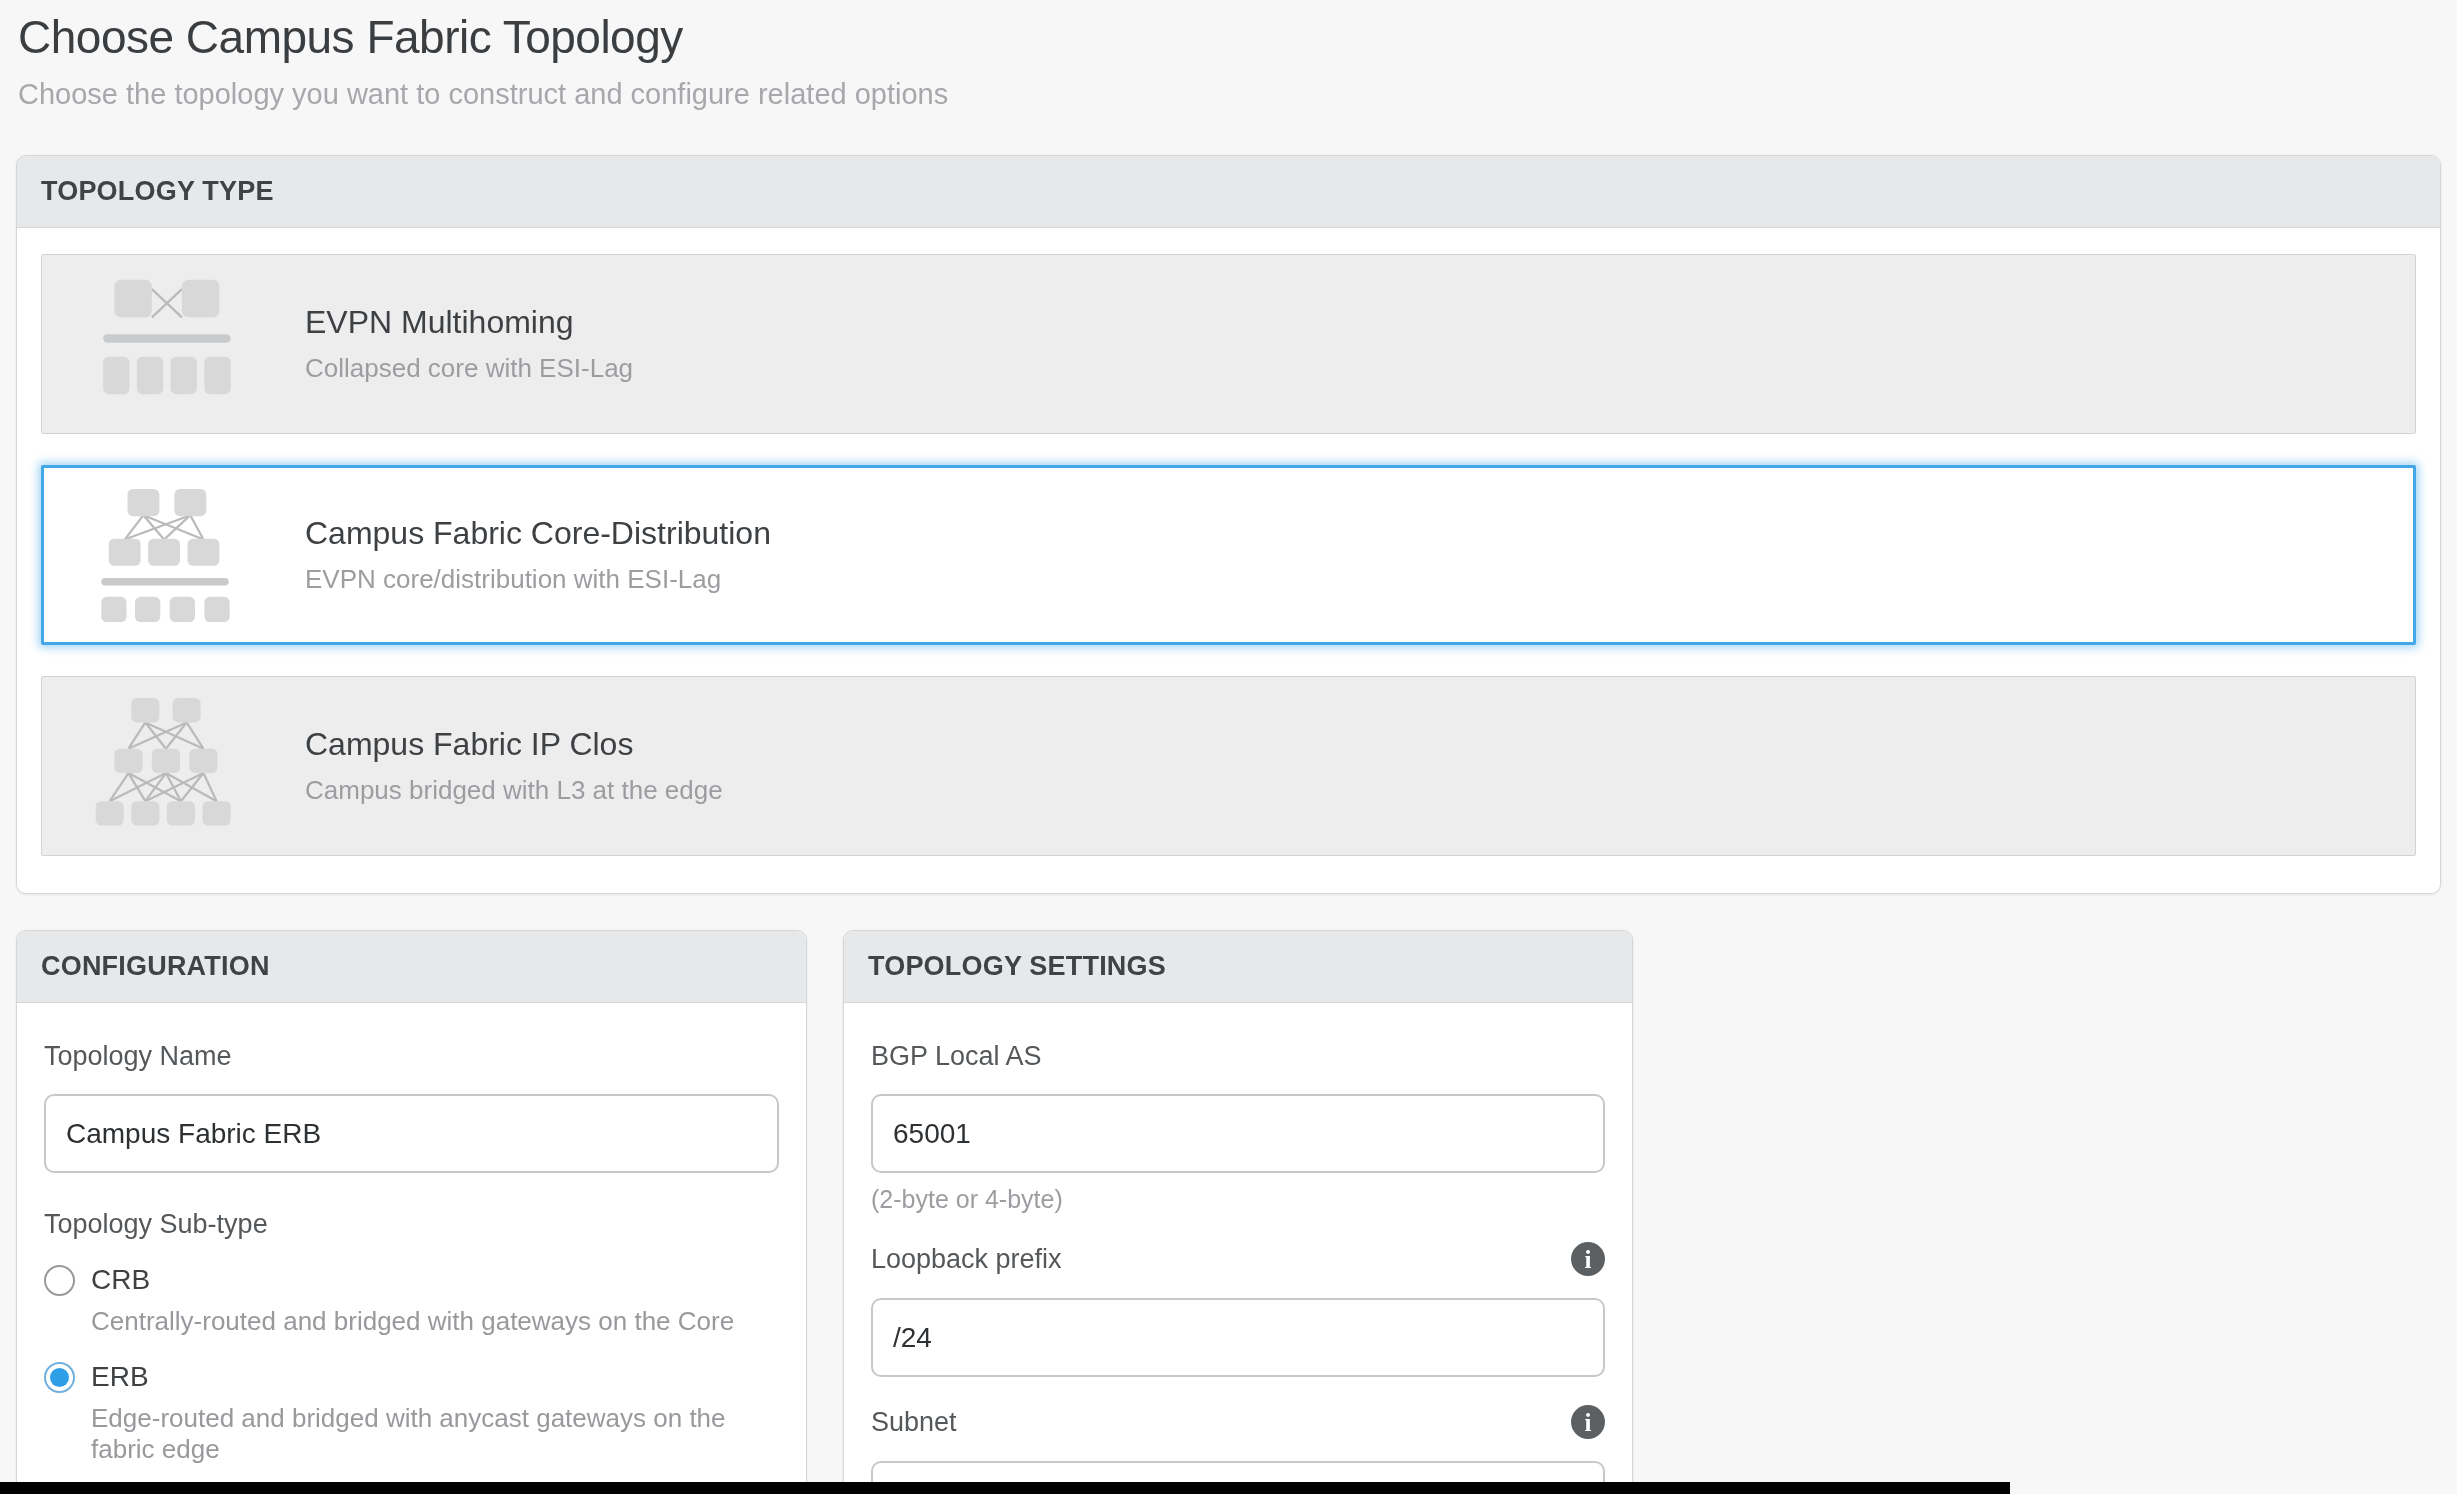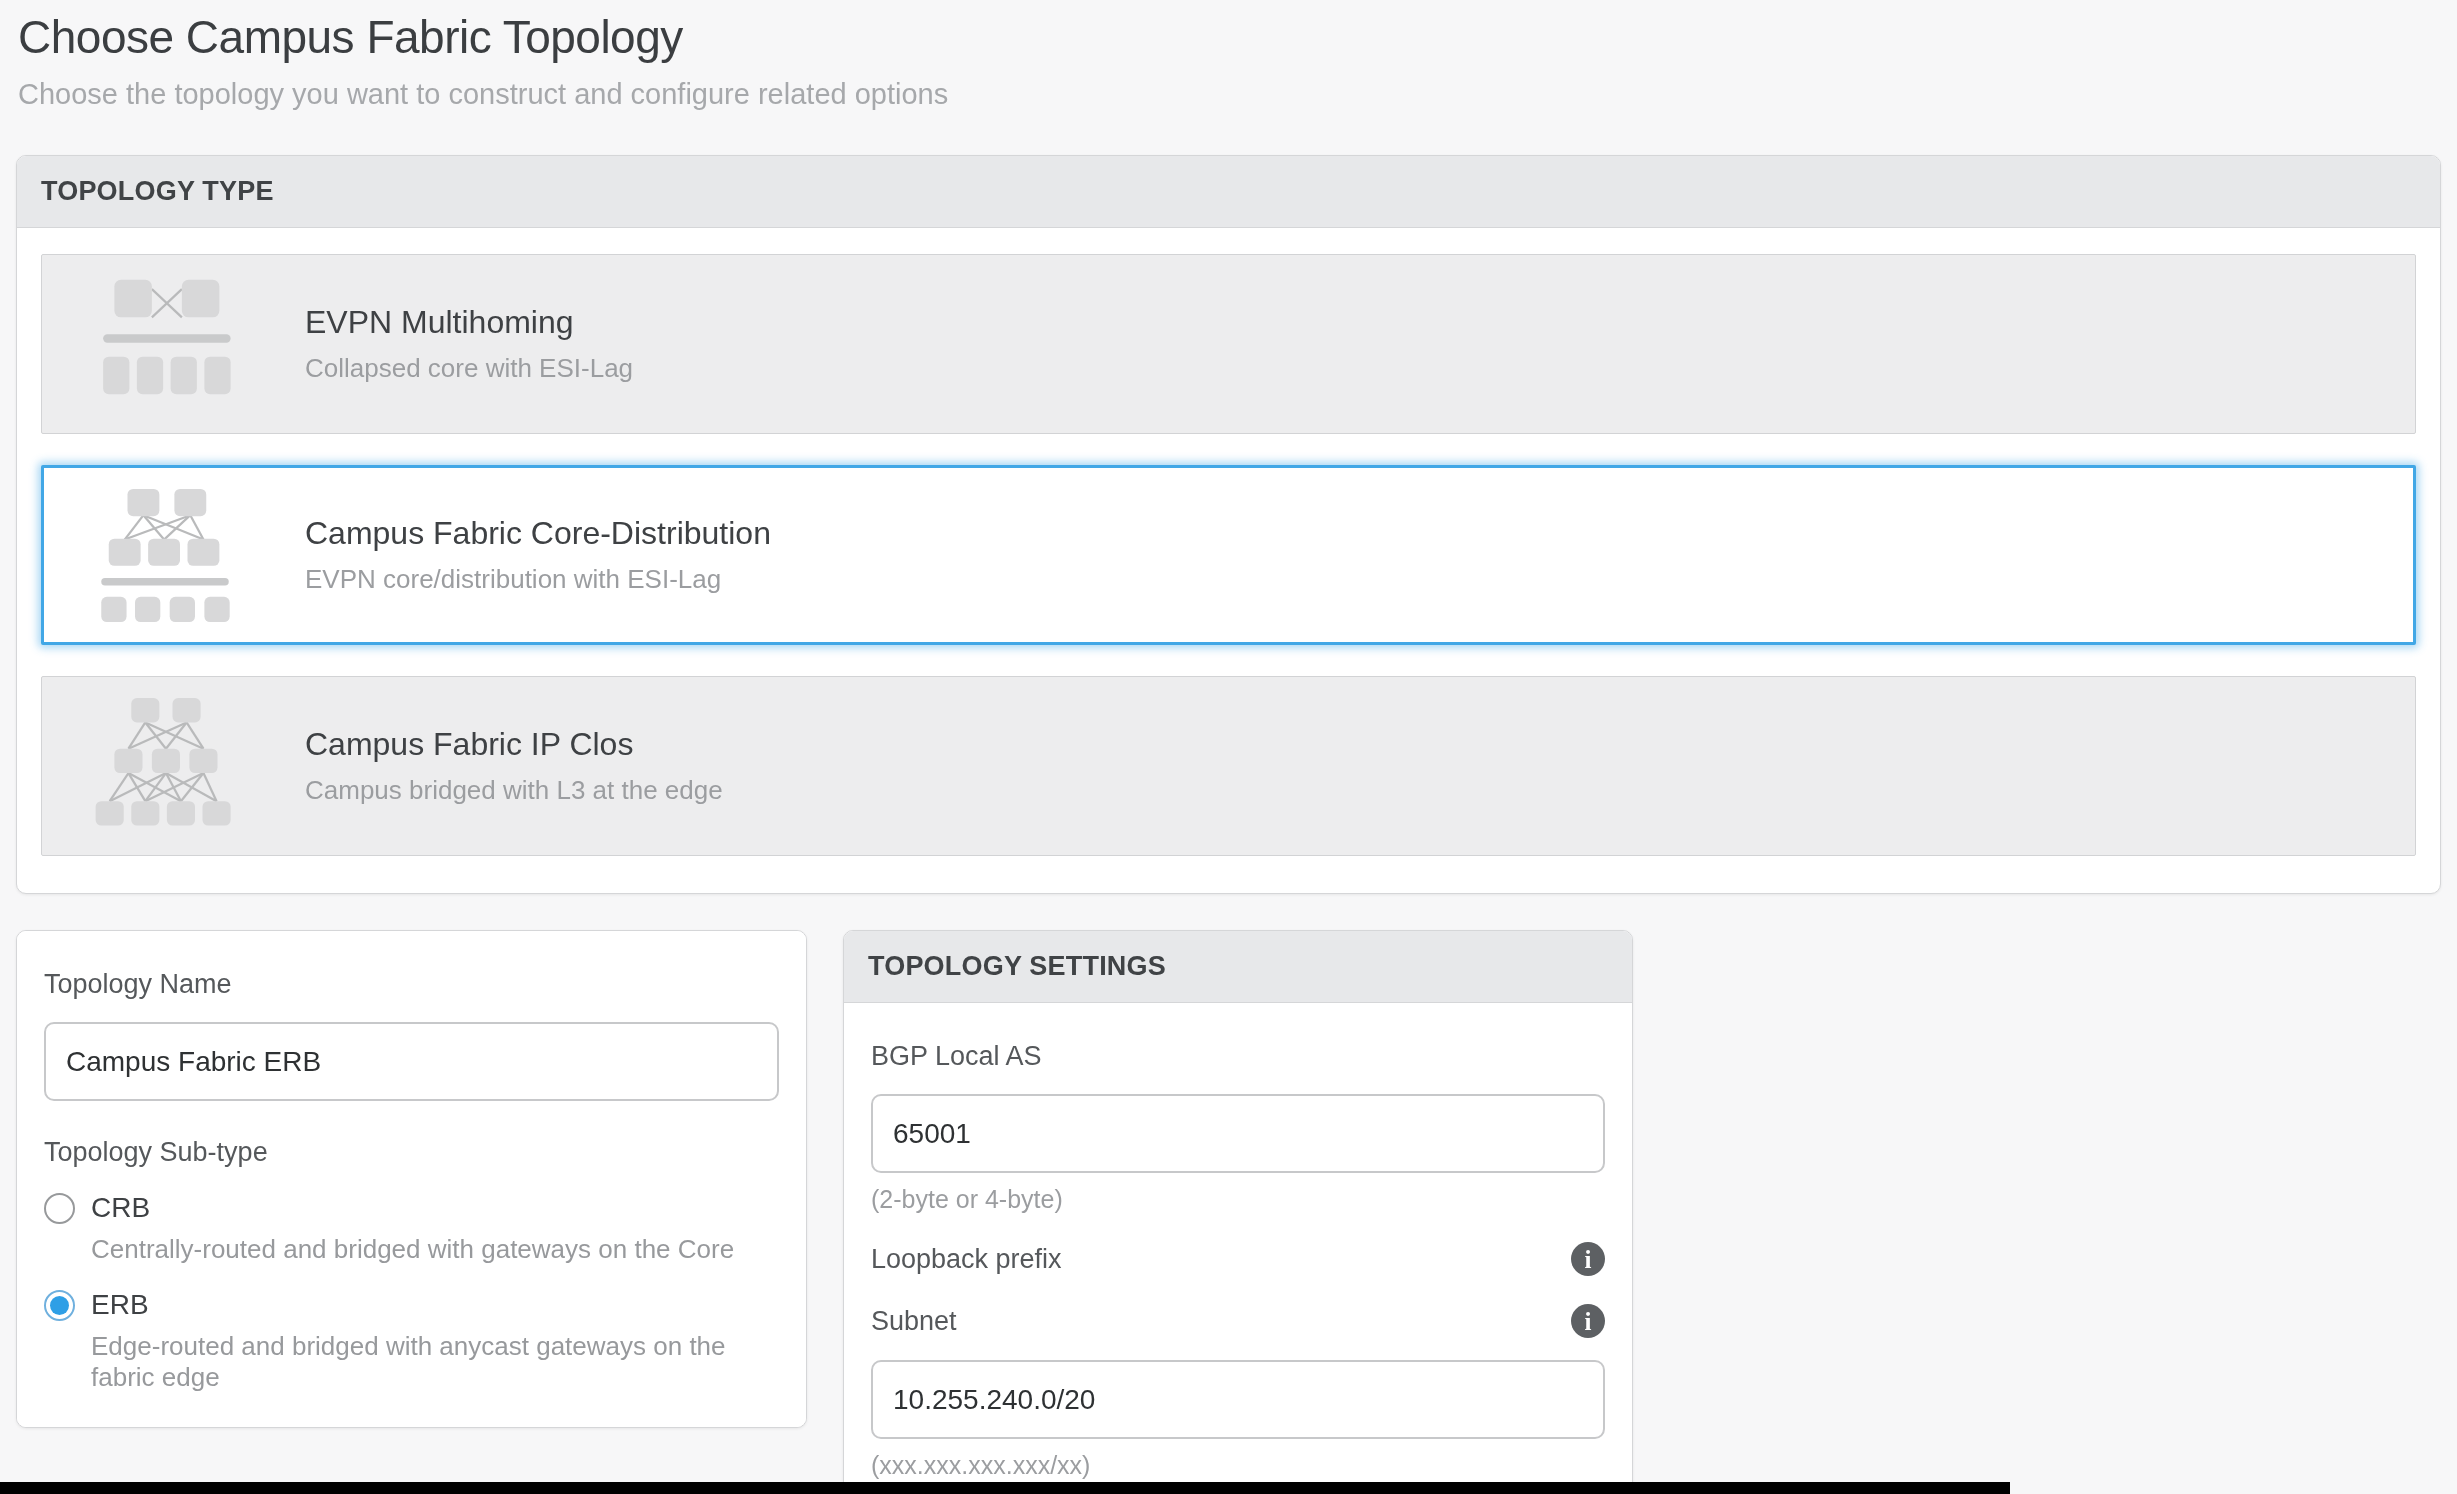--- a/index.html
+++ b/index.html
@@ -215,20 +215,21 @@
           <div class="topo-subtitle">Campus bridged with L3 at the edge</div>
         </div>
       </div>
 
     </div>
   </div>
 
   <div class="lower-row">
 
     <div class="panel config-panel">
+      <div class="panel-header">CONFIGURATION</div>
       <div class="panel-body">
         <div class="field-label">Topology Name</div>
         <input class="text-input" type="text" value="Campus Fabric ERB" style="">
 
         <div class="field-label subtype-label">Topology Sub-type</div>
 
         <div class="radio-group-item">
           <div class="radio-row">
             <span class="radio-circle"></span>
             <span class="radio-label">CRB</span>
@@ -254,20 +255,21 @@
           <div class="field-label">BGP Local AS</div>
           <input class="text-input" type="text" value="65001" style="">
           <div class="hint">(2-byte or 4-byte)</div>
         </div>
 
         <div class="settings-field" style="margin-top:24px;">
           <div class="label-row">
             <div class="field-label">Loopback prefix</div>
             <span class="info-icon">i</span>
           </div>
+          <input class="text-input" type="text" value="/24" style="">
         </div>
 
         <div class="settings-field" style="margin-top:24px;">
           <div class="label-row">
             <div class="field-label">Subnet</div>
             <span class="info-icon">i</span>
           </div>
           <input class="text-input" type="text" value="10.255.240.0/20" style="">
           <div class="hint">(xxx.xxx.xxx.xxx/xx)</div>
         </div>

